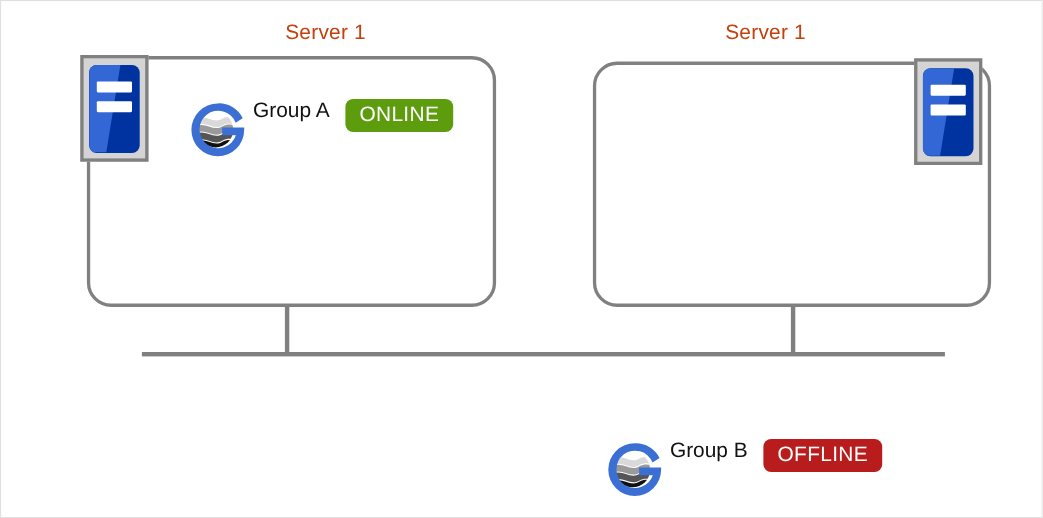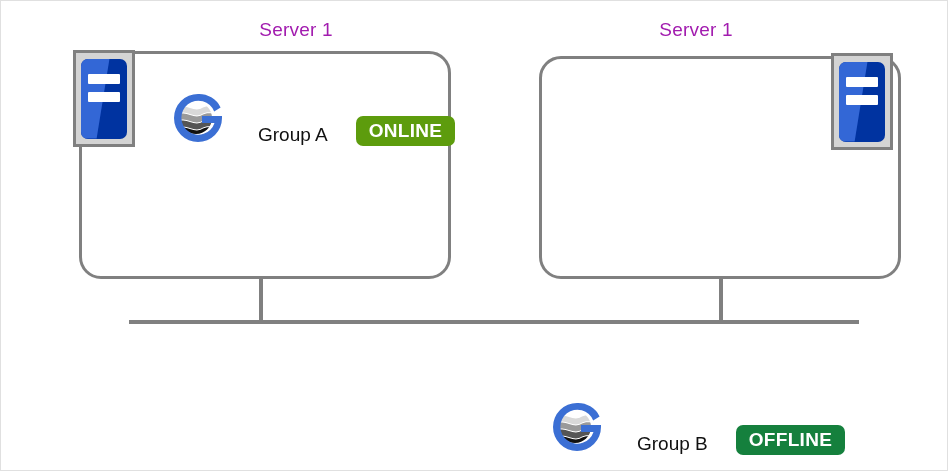--- a/index.html
+++ b/index.html
@@ -17,21 +17,21 @@
     background: #ffffff;
     border: 1px solid #e0e0e0;
     box-sizing: border-box;
     overflow: hidden;
   }
 
   
   .server-title {
     position: absolute;
     font-size: 19px;
-    color: #a21caf;
+    color: #c2410c;
     text-align: center;
     white-space: nowrap;
     letter-spacing: 0.2px;
   }
 
   
   .server-box {
     position: absolute;
     border: 3px solid #808080;
     border-radius: 22px;
@@ -76,40 +76,39 @@
     border-radius: 1px;
     z-index: 2;
   }
   .server-icon .bar.b1 { top: 15px; }
   .server-icon .bar.b2 { top: 33px; }
 
   
   .group-row {
     position: absolute;
     display: flex;
-    align-items: flex-end;
+    align-items: flex-start;
     white-space: nowrap;
-    gap: 28px;
   }
   .group-label {
     font-size: 19px;
     color: #111111;
     margin-left: 4px;
   }
   .status-badge {
     font-size: 19px;
     color: #ffffff;
     border-radius: 7px;
     padding: 5px 13px 6px 13px;
     line-height: 1;
+    margin-left: 14px;
     letter-spacing: 0.3px;
-    font-weight: bold;
   }
   .status-online  { background: #5d9c0d; }
-  .status-offline { background: #15803d; }
+  .status-offline { background: #b91c1c; }
 
   
   .globe-logo { display: block; }
 
   
   .line {
     position: absolute;
     background: #808080;
   }
 </style>

